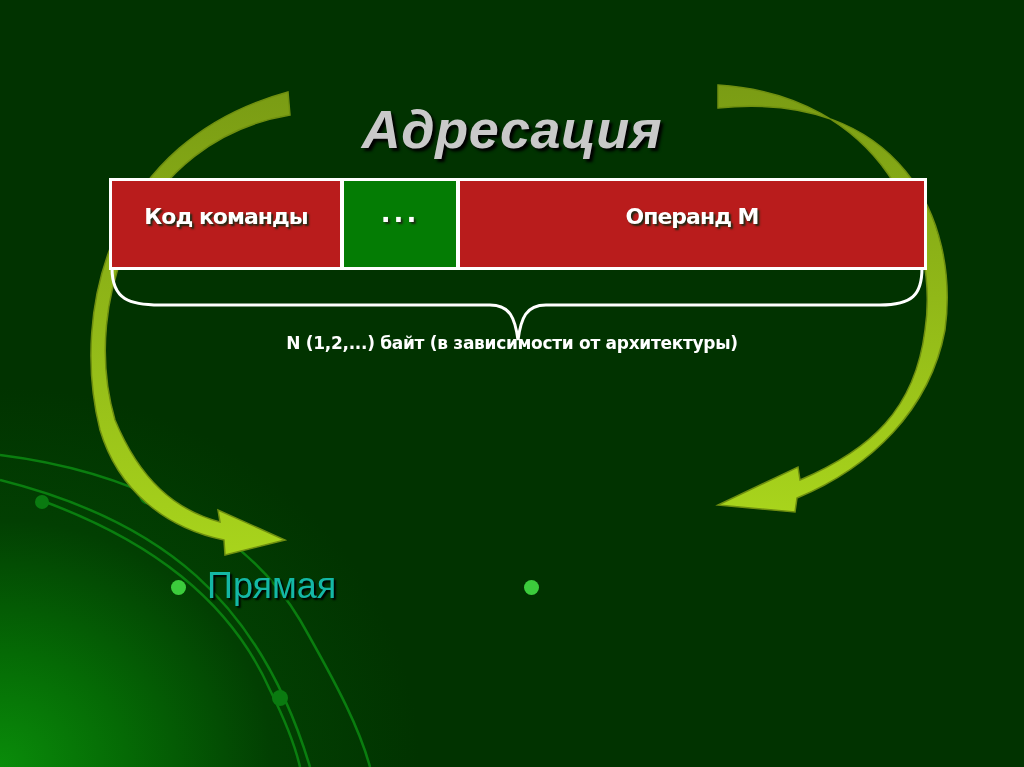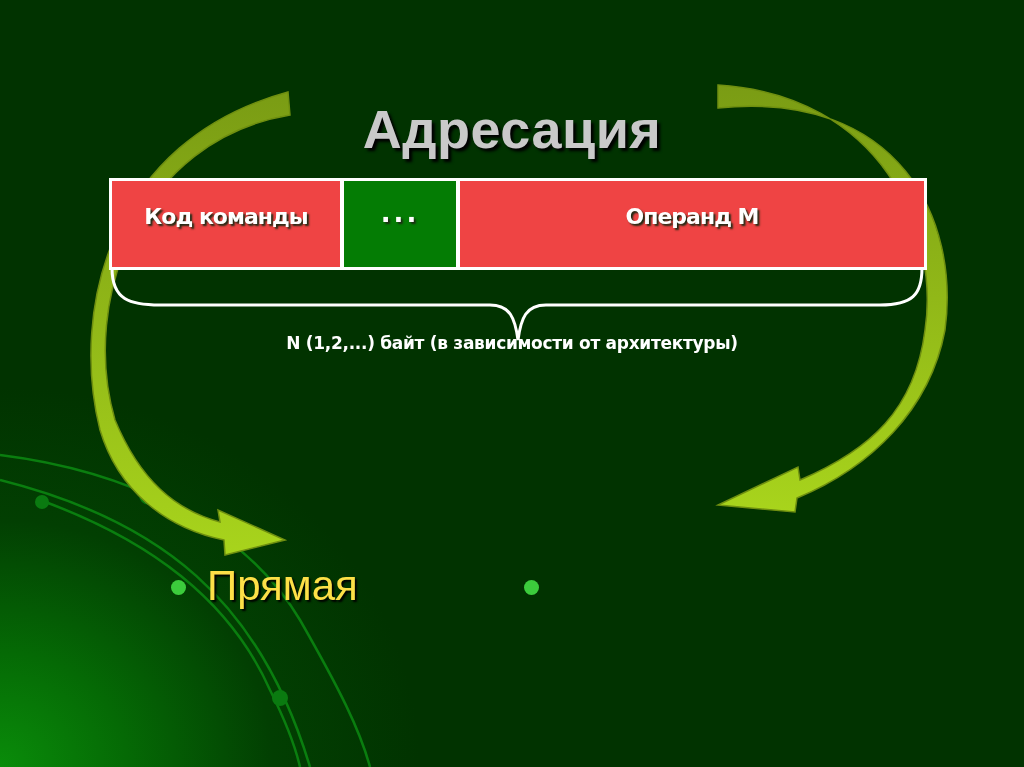--- a/index.html
+++ b/index.html
@@ -10,40 +10,41 @@
   }
   .bg-glow {
     position: absolute; left: 0; top: 0; width: 1024px; height: 767px;
     background: radial-gradient(ellipse 420px 380px at 0px 767px, #0a8c0a 0%, #056a05 30%, #023f02 65%, rgba(1,51,0,0) 100%);
   }
   svg.deco { position: absolute; left: 0; top: 0; }
   .title {
     position: absolute; left: 0; top: 62px; width: 1024px; text-align: center;
     font-size: 54px; color: #c9c9c9; letter-spacing: 0.5px;
     text-shadow: 3px 3px 3px #000;
+    font-style: italic;
   }
   .instr {
     position: absolute; left: 109px; top: 178px; width: 818px; height: 92px;
     display: flex; background: #fff; padding: 3px; box-sizing: border-box; gap: 4px;
   }
   .cell {
     display: flex; align-items: center; justify-content: center;
-    background: #ef4444; color: #fff; font-weight: bold;
+    background: #b91c1c; color: #fff; font-weight: bold;
     font-family: "DejaVu Sans", sans-serif; font-size: 22px; letter-spacing: -1px;
     text-shadow: 2px 2px 2px #1c2a14; padding-bottom: 16px; box-sizing: border-box;
   }
   .cell.dots { background: #047c04; font-size: 26px; padding-bottom: 22px; letter-spacing: 3px; }
   .caption {
     position: absolute; left: 0; top: 333px; width: 1024px; text-align: center;
     color: #fff; font-family: "DejaVu Sans", sans-serif; font-weight: bold; font-size: 17px;
     letter-spacing: -0.3px;
   }
   .bullet-list { position: absolute; list-style: none; margin: 0; padding: 0; }
   .bullet-item {
-    position: relative; color: #fde047; font-size: 42px; line-height: 44px;
+    position: relative; color: #14b8a6; font-size: 36px; line-height: 44px;
     text-shadow: 2px 2px 2px #000;
   }
   .dot {
     position: absolute; left: -36px; top: 16px; width: 15px; height: 15px;
     border-radius: 50%; background: #3ccc3c;
   }
 </style>
 </head>
 <body>
 

